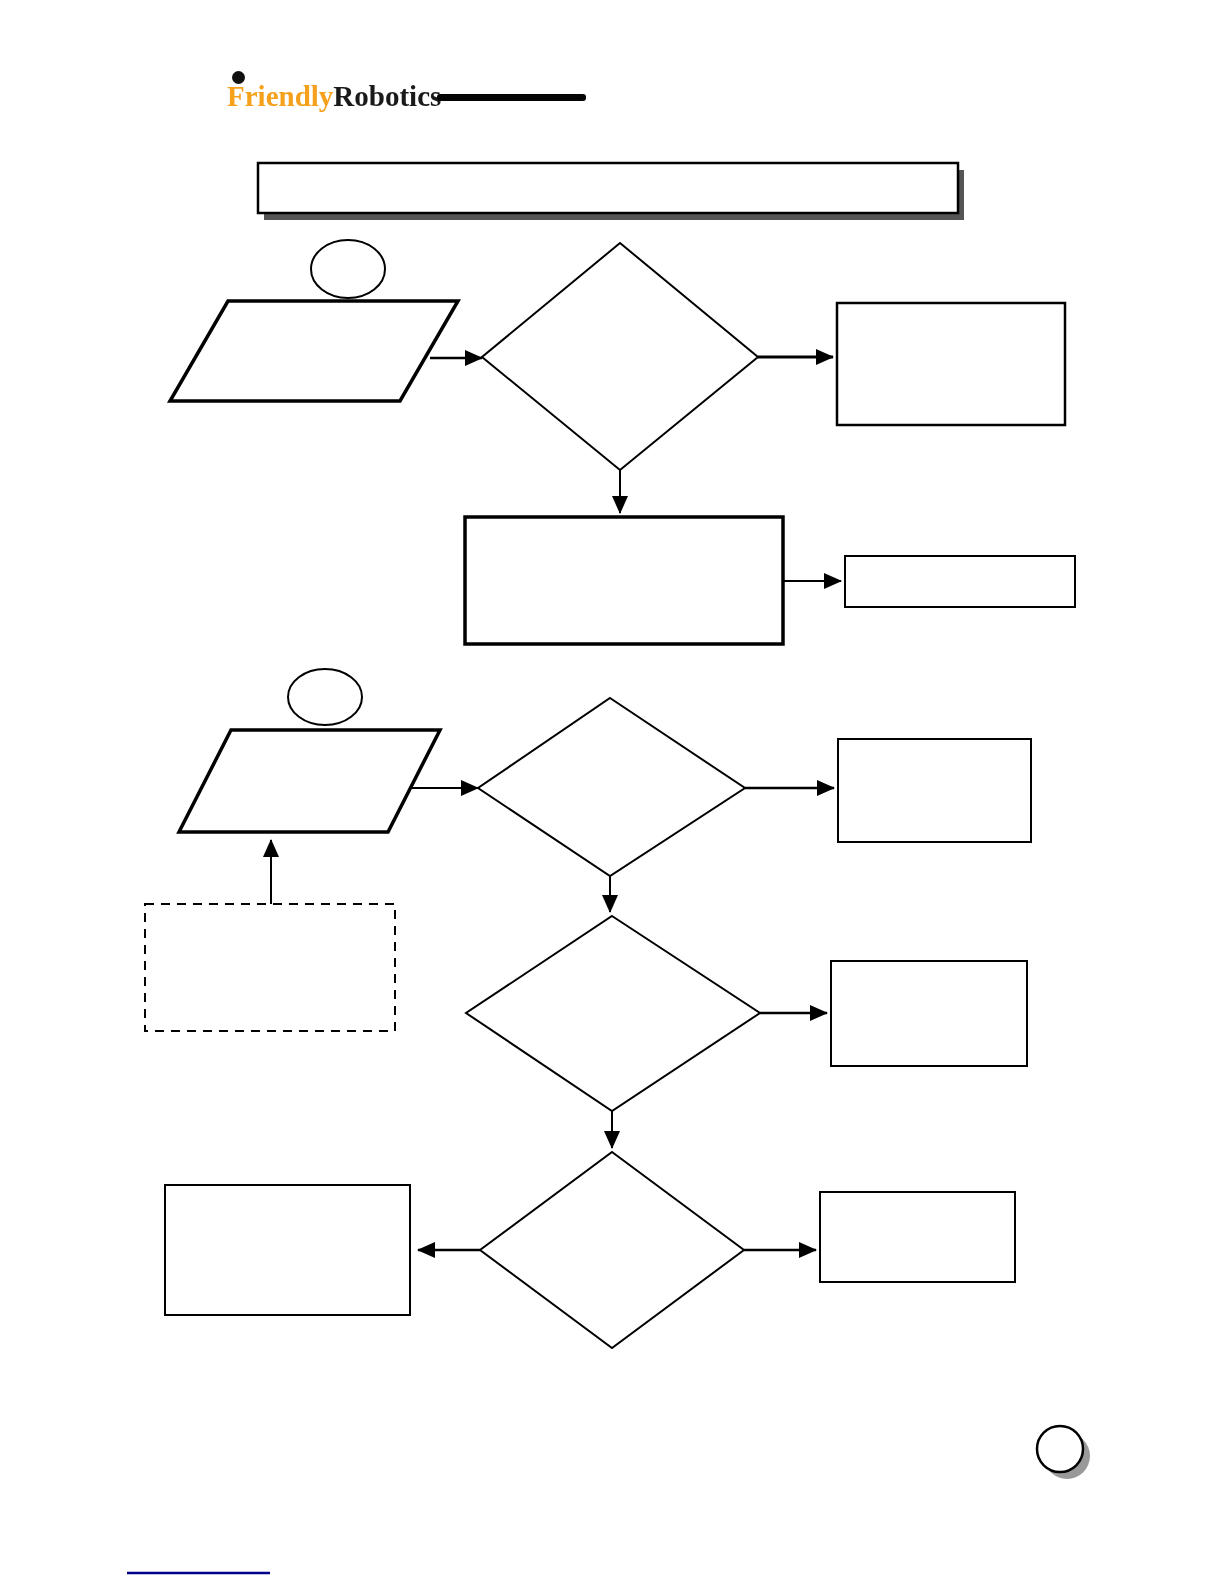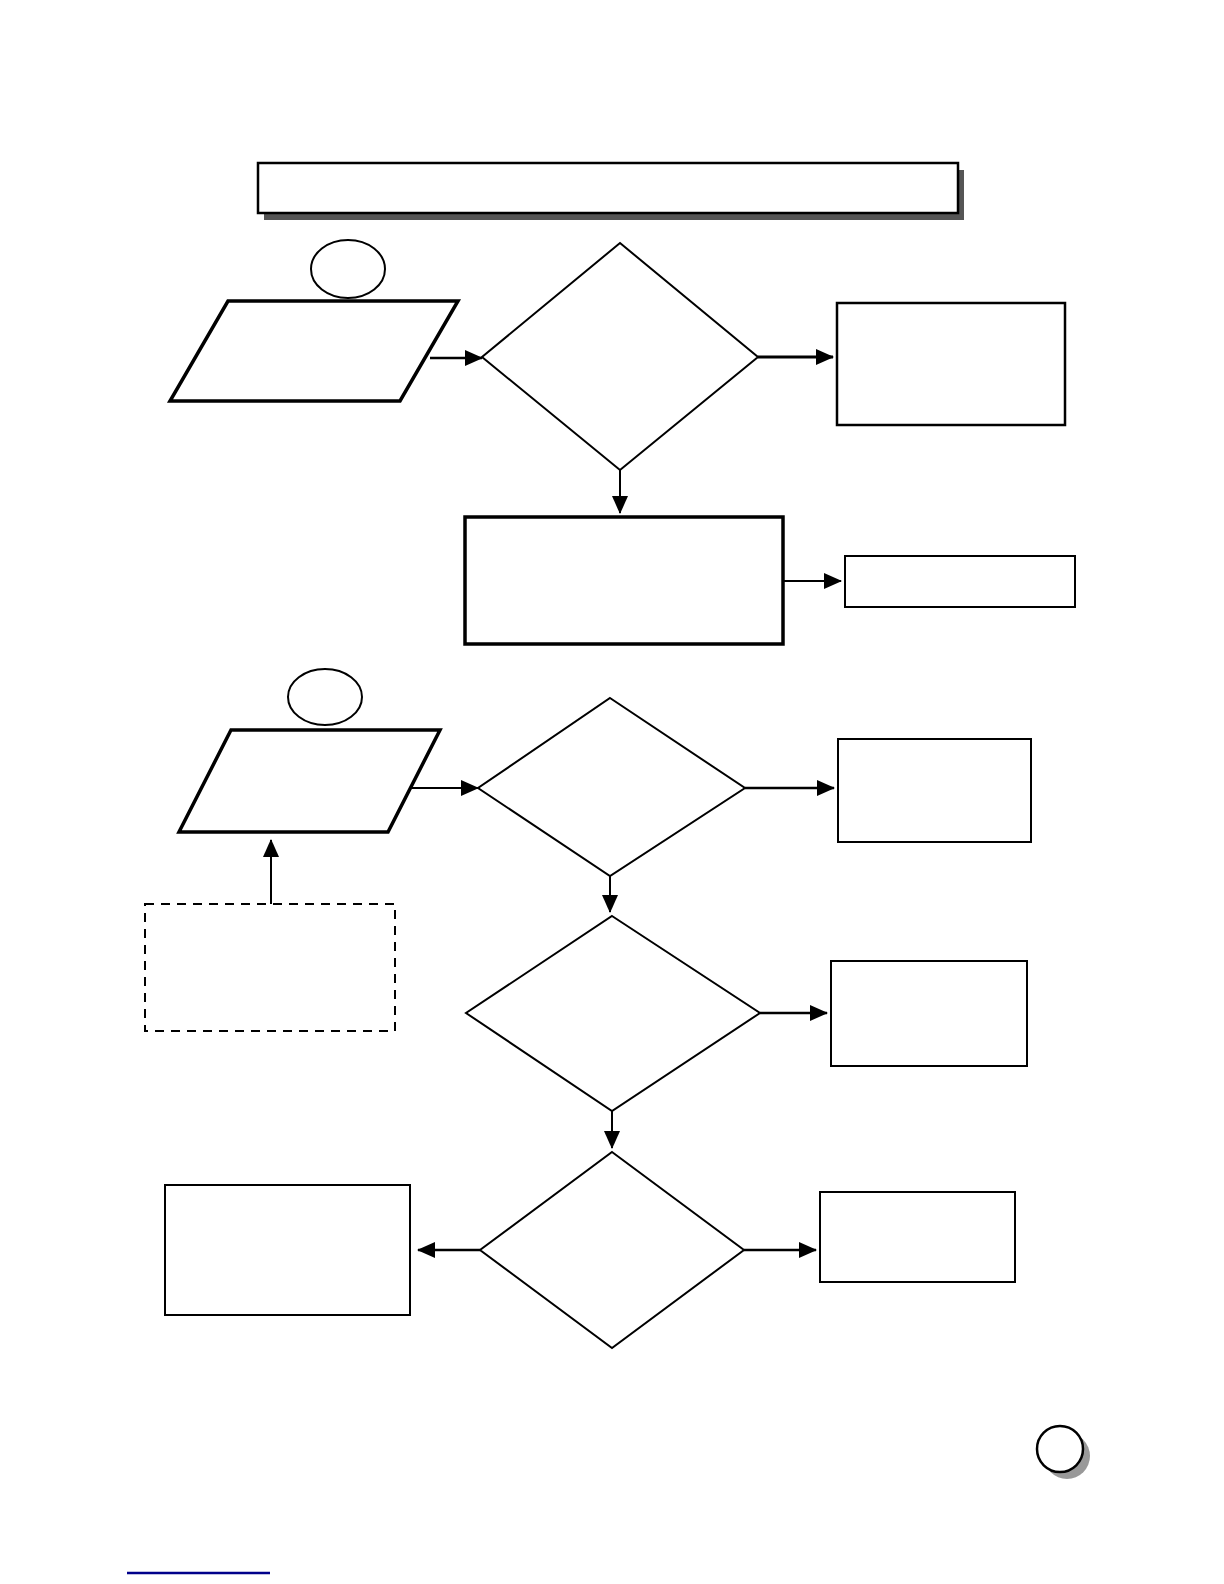--- a/index.html
+++ b/index.html
@@ -25,20 +25,25 @@
     position:absolute;left:437px;top:94px;width:149px;height:7px;
     background:#050505;border-radius:3px;
   }
   svg.flow{position:absolute;left:0;top:0;}
 </style>
 </head>
 <body>
 
 <div class="page">
 
+  <div class="logo">
+    <span class="logo-dot"></span>
+    <span class="logo-text"><span class="logo-friendly">Friendly</span><span class="logo-robotics">Robotics</span></span>
+    <span class="logo-rule"></span>
+  </div>
 
   <svg class="flow" width="1224" height="1584" viewBox="0 0 1224 1584">
     <defs>
       <marker id="ah" markerUnits="userSpaceOnUse" markerWidth="22" markerHeight="18" refX="17" refY="8" orient="auto">
         <path d="M0,0 L18,8 L0,16 Z" fill="#000"></path>
       </marker>
     </defs>
 
     <rect x="264" y="170" width="700" height="50" fill="#555555"></rect>
     <rect x="258" y="163" width="700" height="50" fill="#ffffff" stroke="#000" stroke-width="2.5"></rect>

